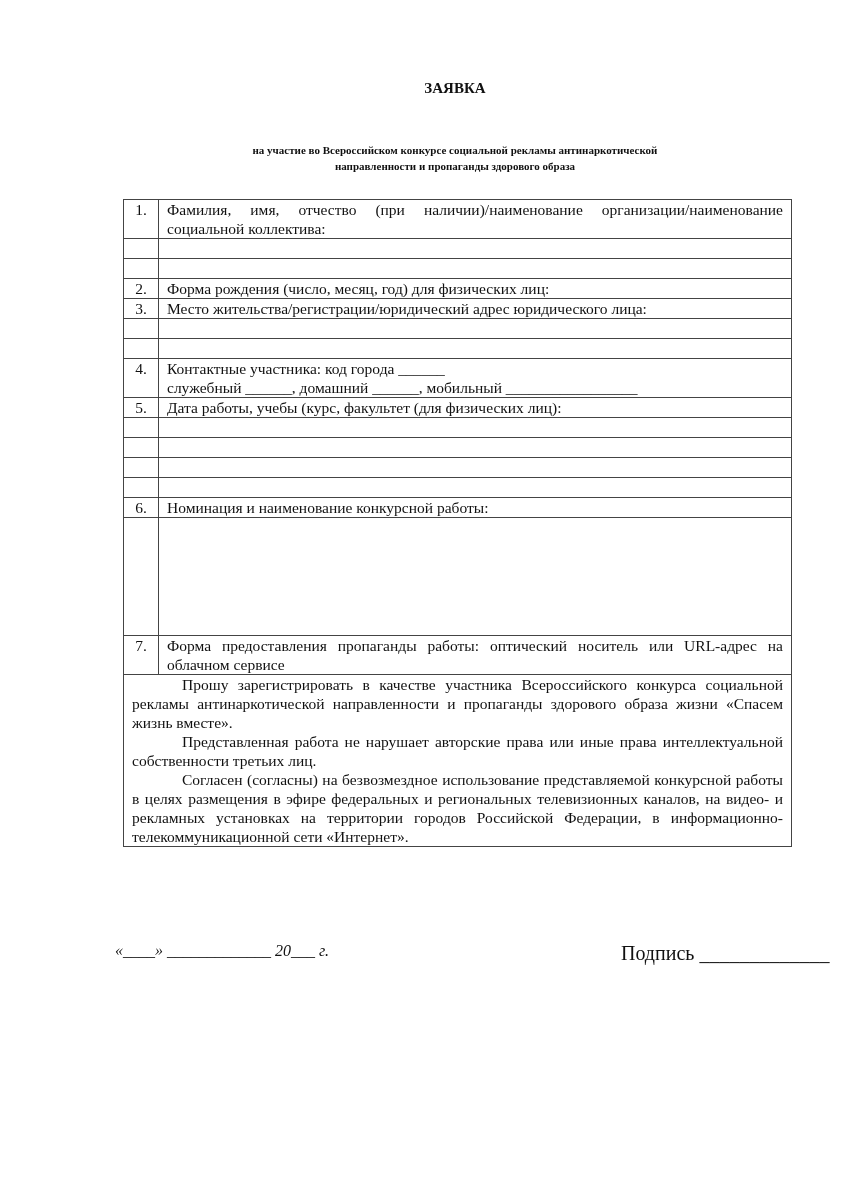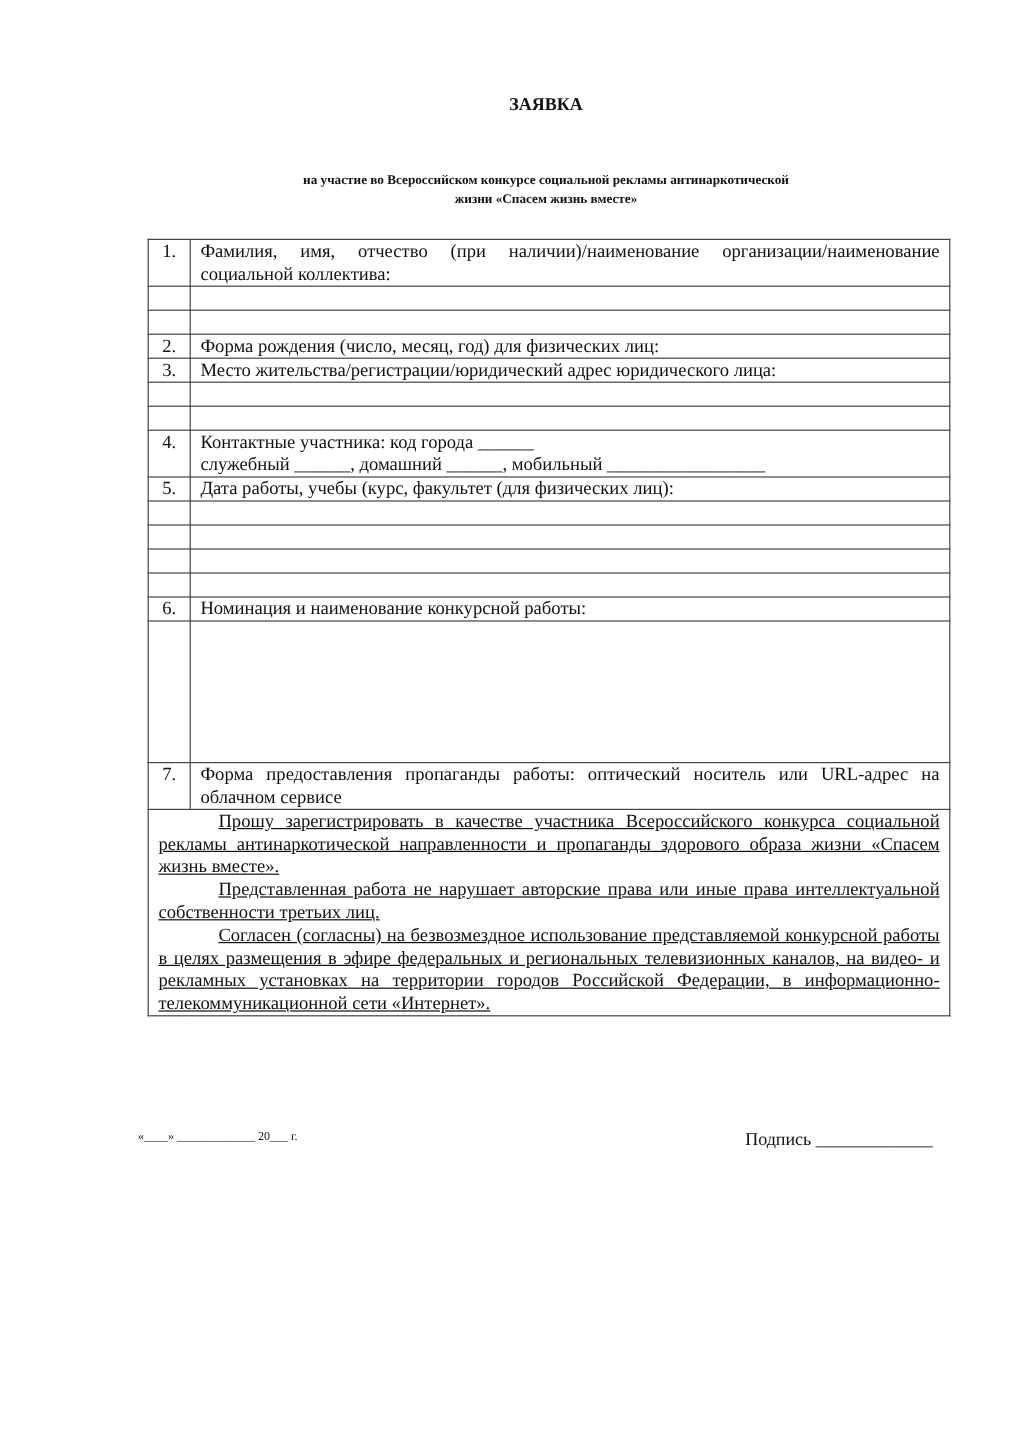--- a/index.html
+++ b/index.html
@@ -19,38 +19,38 @@
     position: absolute; top: 199px; left: 123px; width: 669px;
     border-collapse: collapse; font-size: 15.5px; line-height: 19px;
   }
   table.form td {
     border: 1px solid #444; padding: 0 8px; vertical-align: top;
   }
   td.num { width: 18px; text-align: center; padding: 1px 8px; }
   td.txt { padding: 1px 8px; }
   tr.blank td { height: 19px; }
   tr.tall td { height: 117px; }
-  td.decl { padding: 1px 6px 2px 6px; text-align: justify; text-decoration: underline; }
+  td.decl { padding: 1px 6px 2px 6px; text-align: justify; }
   .decl p { margin: 0; }
   .decl .indent { text-indent: 50px; }
   .jl { text-align: justify; text-align-last: justify; }
   .footer-date {
-    position: absolute; top: 942px; left: 115px; font-size: 10px;
+    position: absolute; top: 942px; left: 115px; font-size: 16px; font-style: italic;
   }
   .footer-sign {
-    position: absolute; top: 942px; left: 621px; font-size: 15px;
+    position: absolute; top: 942px; left: 621px; font-size: 20px;
   }
 </style>
 </head>
 <body>
 
 <div class="title">ЗАЯВКА</div>
 <div class="subtitle">
   <div>на участие во Всероссийском конкурсе социальной рекламы антинаркотической</div>
-  <div>жизни «Спасем жизнь вместе»</div>
+  <div>направленности и пропаганды здорового образа</div>
 </div>
 
 <table class="form">
   <tbody>
       <tr>
     <td class="num">1.</td>
     <td class="txt">
       <div class="jl">Фамилия, имя, отчество (при наличии)/наименование организации/наименование</div>
       <div>социальной коллектива:</div>
     </td>

